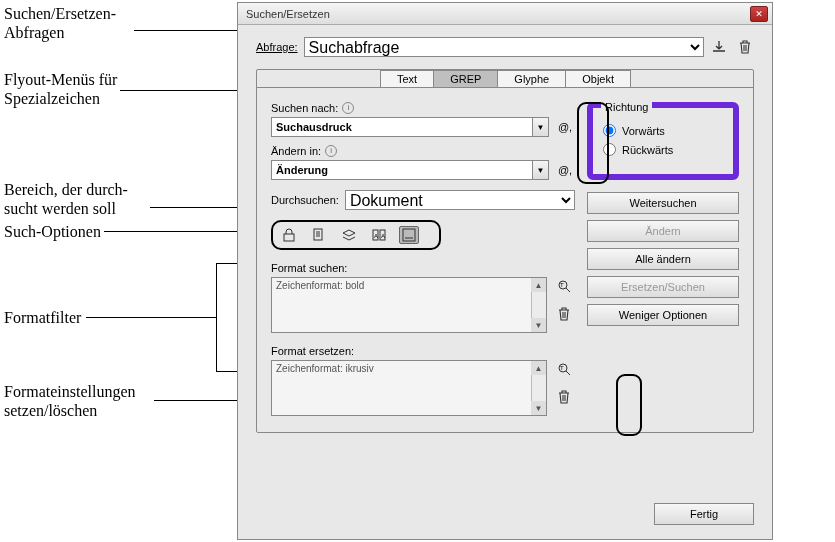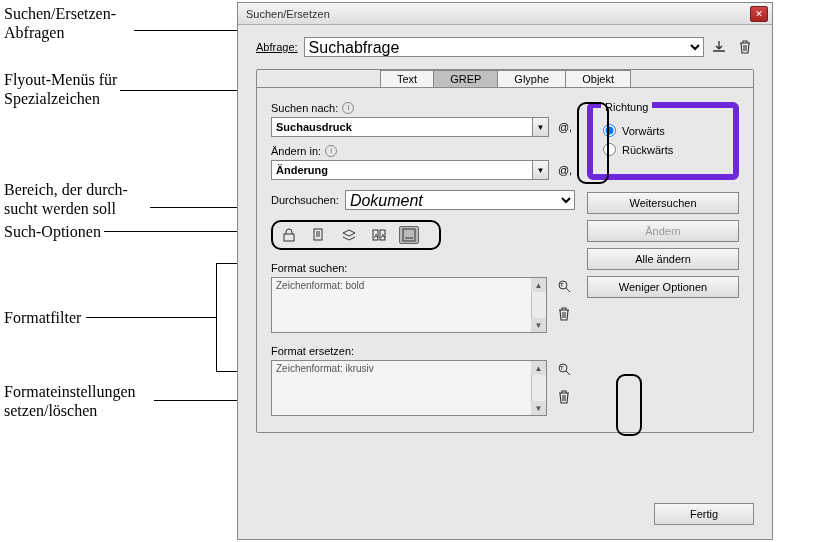--- a/index.html
+++ b/index.html
@@ -27,21 +27,21 @@
 .field-group { margin-bottom: 8px; }
 .field-label { font-size: 11px; display: flex; align-items: center; gap: 4px; margin-bottom: 3px; }
 .info-icon { display: inline-block; width: 12px; height: 12px; border: 1px solid #888; border-radius: 50%; font-size: 8px; text-align: center; line-height: 10px; color: #666; }
 .input-row { display: flex; align-items: center; gap: 6px; }
 .input-row input, .input-row select { flex: 1; height: 20px; border: 1px solid #888; background: #fff; font-size: 11px; padding: 0 4px; }
 .dd-wrap { position: relative; flex: 1; }
 .dd-wrap input { width: 100%; padding-right: 18px; font-weight: bold; }
 .dd-arrow { position: absolute; right: 1px; top: 1px; width: 16px; height: 18px; background: linear-gradient(#f5f5f5,#ddd); border-left: 1px solid #888; display: flex; align-items: center; justify-content: center; font-size: 8px; }
 .at-btn { width: 20px; height: 20px; display: flex; align-items: center; justify-content: center; font-size: 11px; cursor: pointer; }
 .scope-row { display: flex; align-items: center; gap: 6px; margin-top: 10px; margin-bottom: 10px; }
-.scope-row select { flex: 1; font-style: italic; }
+.scope-row select { flex: 1; }
 .options-row { display: flex; gap: 10px; padding: 4px 6px; border: 2px solid #000; border-radius: 10px; width: 170px; }
 .opt-icon { width: 20px; height: 18px; display: flex; align-items: center; justify-content: center; cursor: pointer; }
 .opt-icon.active { background: #bbb; border: 1px solid #666; border-radius: 2px; }
 .format-section { margin-top: 12px; }
 .format-label { font-size: 11px; margin-bottom: 3px; }
 .format-box { display: flex; gap: 6px; }
 .format-area { flex: 1; height: 56px; border: 1px solid #888; background: #f4f4f4; font-size: 10px; color: #555; padding: 2px 4px; overflow: auto; position: relative; }
 .format-area .scrollbar { position: absolute; right: 0; top: 0; width: 15px; height: 100%; background: #ececec; border-left: 1px solid #bbb; }
 .format-area .sb-up, .format-area .sb-down { position: absolute; right: 0; width: 15px; height: 14px; background: #ddd; color:#555; display: flex; align-items: center; justify-content: center; font-size: 8px; }
 .format-area .sb-up { top: 0; } .format-area .sb-down { bottom: 0; }
@@ -258,20 +258,21 @@
                 <span>Vorwärts</span>
               </label>
             <label class="radio-row">
                 <input type="radio" name="dir" style="">
                 <span>Rückwärts</span>
               </label>
           </div>
           <button class="btn"><span>Weitersuchen</span></button>
           <button class="btn disabled"><span>Ăndern</span></button>
           <button class="btn"><span>Alle ändern</span></button>
+          <button class="btn disabled"><span>Ersetzen/Suchen</span></button>
           <button class="btn"><span>Weniger Optionen</span></button>
         </div>
       </div>
     </div>
 
     <div class="fertig-row">
       <button class="fertig-btn"><span>Fertig</span></button>
     </div>
   </div>
 </div>

